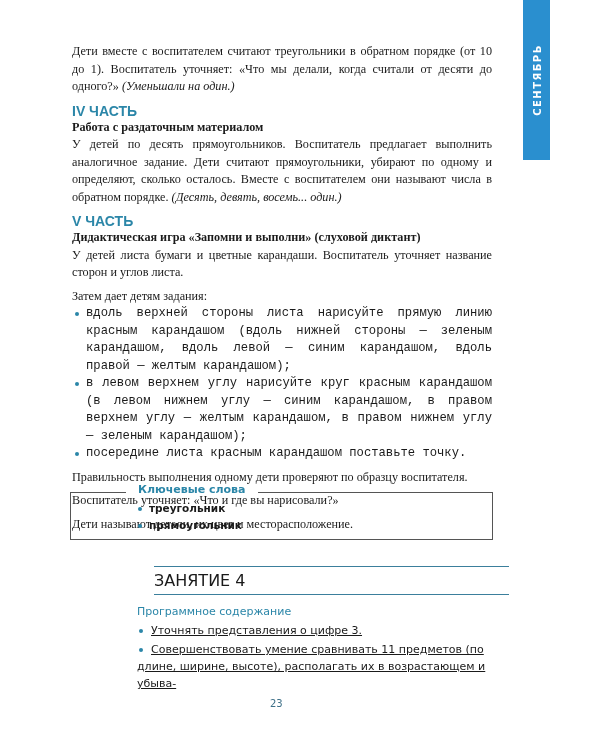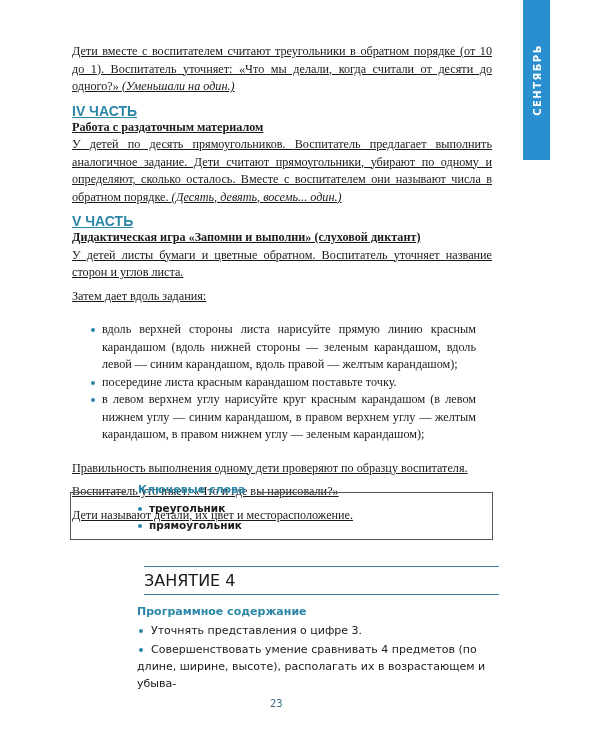--- a/index.html
+++ b/index.html
@@ -1,65 +1,65 @@
 <!DOCTYPE html>
 <html><head>
 <meta charset="utf-8">
 <style>
   html, body { margin:0; padding:0; }
   body { width:600px; height:750px; background:#ffffff; position:relative; overflow:hidden; font-family:"Liberation Serif", serif; color:#1a1a1a; }
   .tab { position:absolute; left:523px; top:0; width:27px; height:160px; background:#2a8fcf; }
   .tab span { position:absolute; left:50%; top:80px; transform:translate(-50%,-50%) rotate(-90deg); color:#fff; font-family:"DejaVu Sans", sans-serif; font-weight:bold; font-size:10px; letter-spacing:1.5px; white-space:nowrap; }
   .body { position:absolute; left:72px; width:420px; top:43px; font-size:12.2px; line-height:17.5px; text-align:justify; }
-  .body p { margin:0;text-decoration:underline; }
+  .body p { margin:0; }
   .gap { margin-top:6px !important; }
   .part { color:#2b86a8; font-family:"Liberation Sans", sans-serif; font-size:14px; font-weight:bold; margin-top:8px !important; line-height:15px; }
   .sub { font-weight:bold; }
   .it { font-style:italic; }
-  ul.bul { list-style:none; margin:16px; padding:0; }
+  ul.bul { list-style:none; margin:0; padding:0;font-family:Liberation Mono, monospace; }
   ul.bul li { position:relative; padding-left:14px; }
   ul.bul li::before { content:""; position:absolute; left:3px; top:7px; width:4px; height:4px; border-radius:50%; background:#2b86a8; }
   .kw { position:absolute; left:70px; top:492px; width:421px; height:47px; border:1px solid #555; border-top:none; }
   .kw .tl { position:absolute; top:0; left:0; width:55px; border-top:1px solid #555; }
   .kw .tr { position:absolute; top:0; left:187px; right:0; border-top:1px solid #555; }
   .kw .title { position:absolute; left:67px; top:-9px; color:#2b86a8; font-family:"DejaVu Sans", sans-serif; font-weight:bold; font-size:11px; }
   .kw ul { position:absolute; left:67px; top:8px; margin:0; padding:0; list-style:none; font-family:"DejaVu Sans", sans-serif; font-weight:bold; font-size:10.5px; line-height:17px; }
   .kw li { position:relative; padding-left:11px; }
   .kw li::before { content:""; position:absolute; left:0; top:7px; width:4px; height:4px; border-radius:50%; background:#2b86a8; }
-  .lesson { position:absolute; left:144px; top:566px; width:355px; height:27px; border-top:1.5px solid #3b7f9c; border-bottom:1.5px solid #3b7f9c;text-decoration:underline; }
+  .lesson { position:absolute; left:154px; top:566px; width:355px; height:27px; border-top:1.5px solid #3b7f9c; border-bottom:1.5px solid #3b7f9c;text-decoration:underline; }
   .lesson span { position:absolute; left:0; top:4px; font-family:"DejaVu Sans", sans-serif; font-size:16px; }
   .prog { position:absolute; left:137px; top:603px; width:355px; font-family:"DejaVu Sans", sans-serif; font-size:11px; line-height:17px; }
-  .prog .ptitle { color:#2b86a8; font-weight:bold; margin:0; }
-  .prog ul { list-style:none; margin:0; padding:0; }
+  .prog .ptitle { color:#2b86a8; font-weight:normal; margin:0; }
+  .prog ul { list-style:none; margin:0; padding:0;text-decoration:underline; }
   .prog li { position:relative; padding-left:0; text-indent:14px; margin-top:2px; }
   .prog li::before { content:""; position:absolute; left:2px; top:7px; width:4px; height:4px; border-radius:50%; background:#2b86a8; }
   .pnum { position:absolute; left:270px; top:698px; font-family:"DejaVu Sans", sans-serif; font-size:10px; color:#3d6f87; }
 </style>
 </head>
 <body>
 
 <div class="tab">
   <span>СЕНТЯБРЬ</span>
 </div>
 
 <div class="body">
   <p><span>Дети вместе с воспитателем считают треугольники в обратном порядке (от 10 до 1). Воспитатель уточняет: «Что мы делали, когда считали от десяти до одного?» </span><span class="it">(Уменьшали на один.)</span></p>
 
   <p class="part">IV ЧАСТЬ</p>
   <p class="sub">Работа с раздаточным материалом</p>
   <p><span>У детей по десять прямоугольников. Воспитатель предлагает выполнить аналогичное задание. Дети считают прямоугольники, убирают по одному и определяют, сколько осталось. Вместе с воспитателем они называют числа в обратном порядке. </span><span class="it">(Десять, девять, восемь... один.)</span></p>
 
   <p class="part">V ЧАСТЬ</p>
   <p class="sub">Дидактическая игра «Запомни и выполни» (слуховой диктант)</p>
-  <p>У детей листы бумаги и цветные обратном. Воспитатель уточняет название сторон и углов листа.</p>
-  <p class="gap">Затем дает вдоль задания:</p>
+  <p>У детей листа бумаги и цветные карандаши. Воспитатель уточняет название сторон и углов листа.</p>
+  <p class="gap">Затем дает детям задания:</p>
   <ul class="bul">
     <li>вдоль верхней стороны листа нарисуйте прямую линию красным карандашом (вдоль нижней стороны — зеленым карандашом, вдоль левой — синим карандашом, вдоль правой — желтым карандашом);</li>
+    <li>в левом верхнем углу нарисуйте круг красным карандашом (в левом нижнем углу — синим карандашом, в правом верхнем углу — желтым карандашом, в правом нижнем углу — зеленым карандашом);</li>
     <li>посередине листа красным карандашом поставьте точку.</li>
-    <li>в левом верхнем углу нарисуйте круг красным карандашом (в левом нижнем углу — синим карандашом, в правом верхнем углу — желтым карандашом, в правом нижнем углу — зеленым карандашом);</li>
   </ul>
   <p class="gap">Правильность выполнения одному дети проверяют по образцу воспитателя.</p>
   <p class="gap">Воспитатель уточняет: «Что и где вы нарисовали?»</p>
   <p class="gap">Дети называют детали, их цвет и месторасположение.</p>
 </div>
 
 <div class="kw">
   <div class="tl"></div>
   <div class="tr"></div>
   <div class="title">Ключевые слова</div>
@@ -70,17 +70,17 @@
 </div>
 
 <div class="lesson">
   <span>ЗАНЯТИЕ 4</span>
 </div>
 
 <div class="prog">
   <p class="ptitle">Программное содержание</p>
   <ul>
     <li>Уточнять представления о цифре 3.</li>
-    <li>Совершенствовать умение сравнивать 4 предметов (по длине, ширине, высоте), располагать их в возрастающем и убыва-</li>
+    <li>Совершенствовать умение сравнивать 11 предметов (по длине, ширине, высоте), располагать их в возрастающем и убыва-</li>
   </ul>
 </div>
 
 <div class="pnum">23</div>
 
 </body></html>

